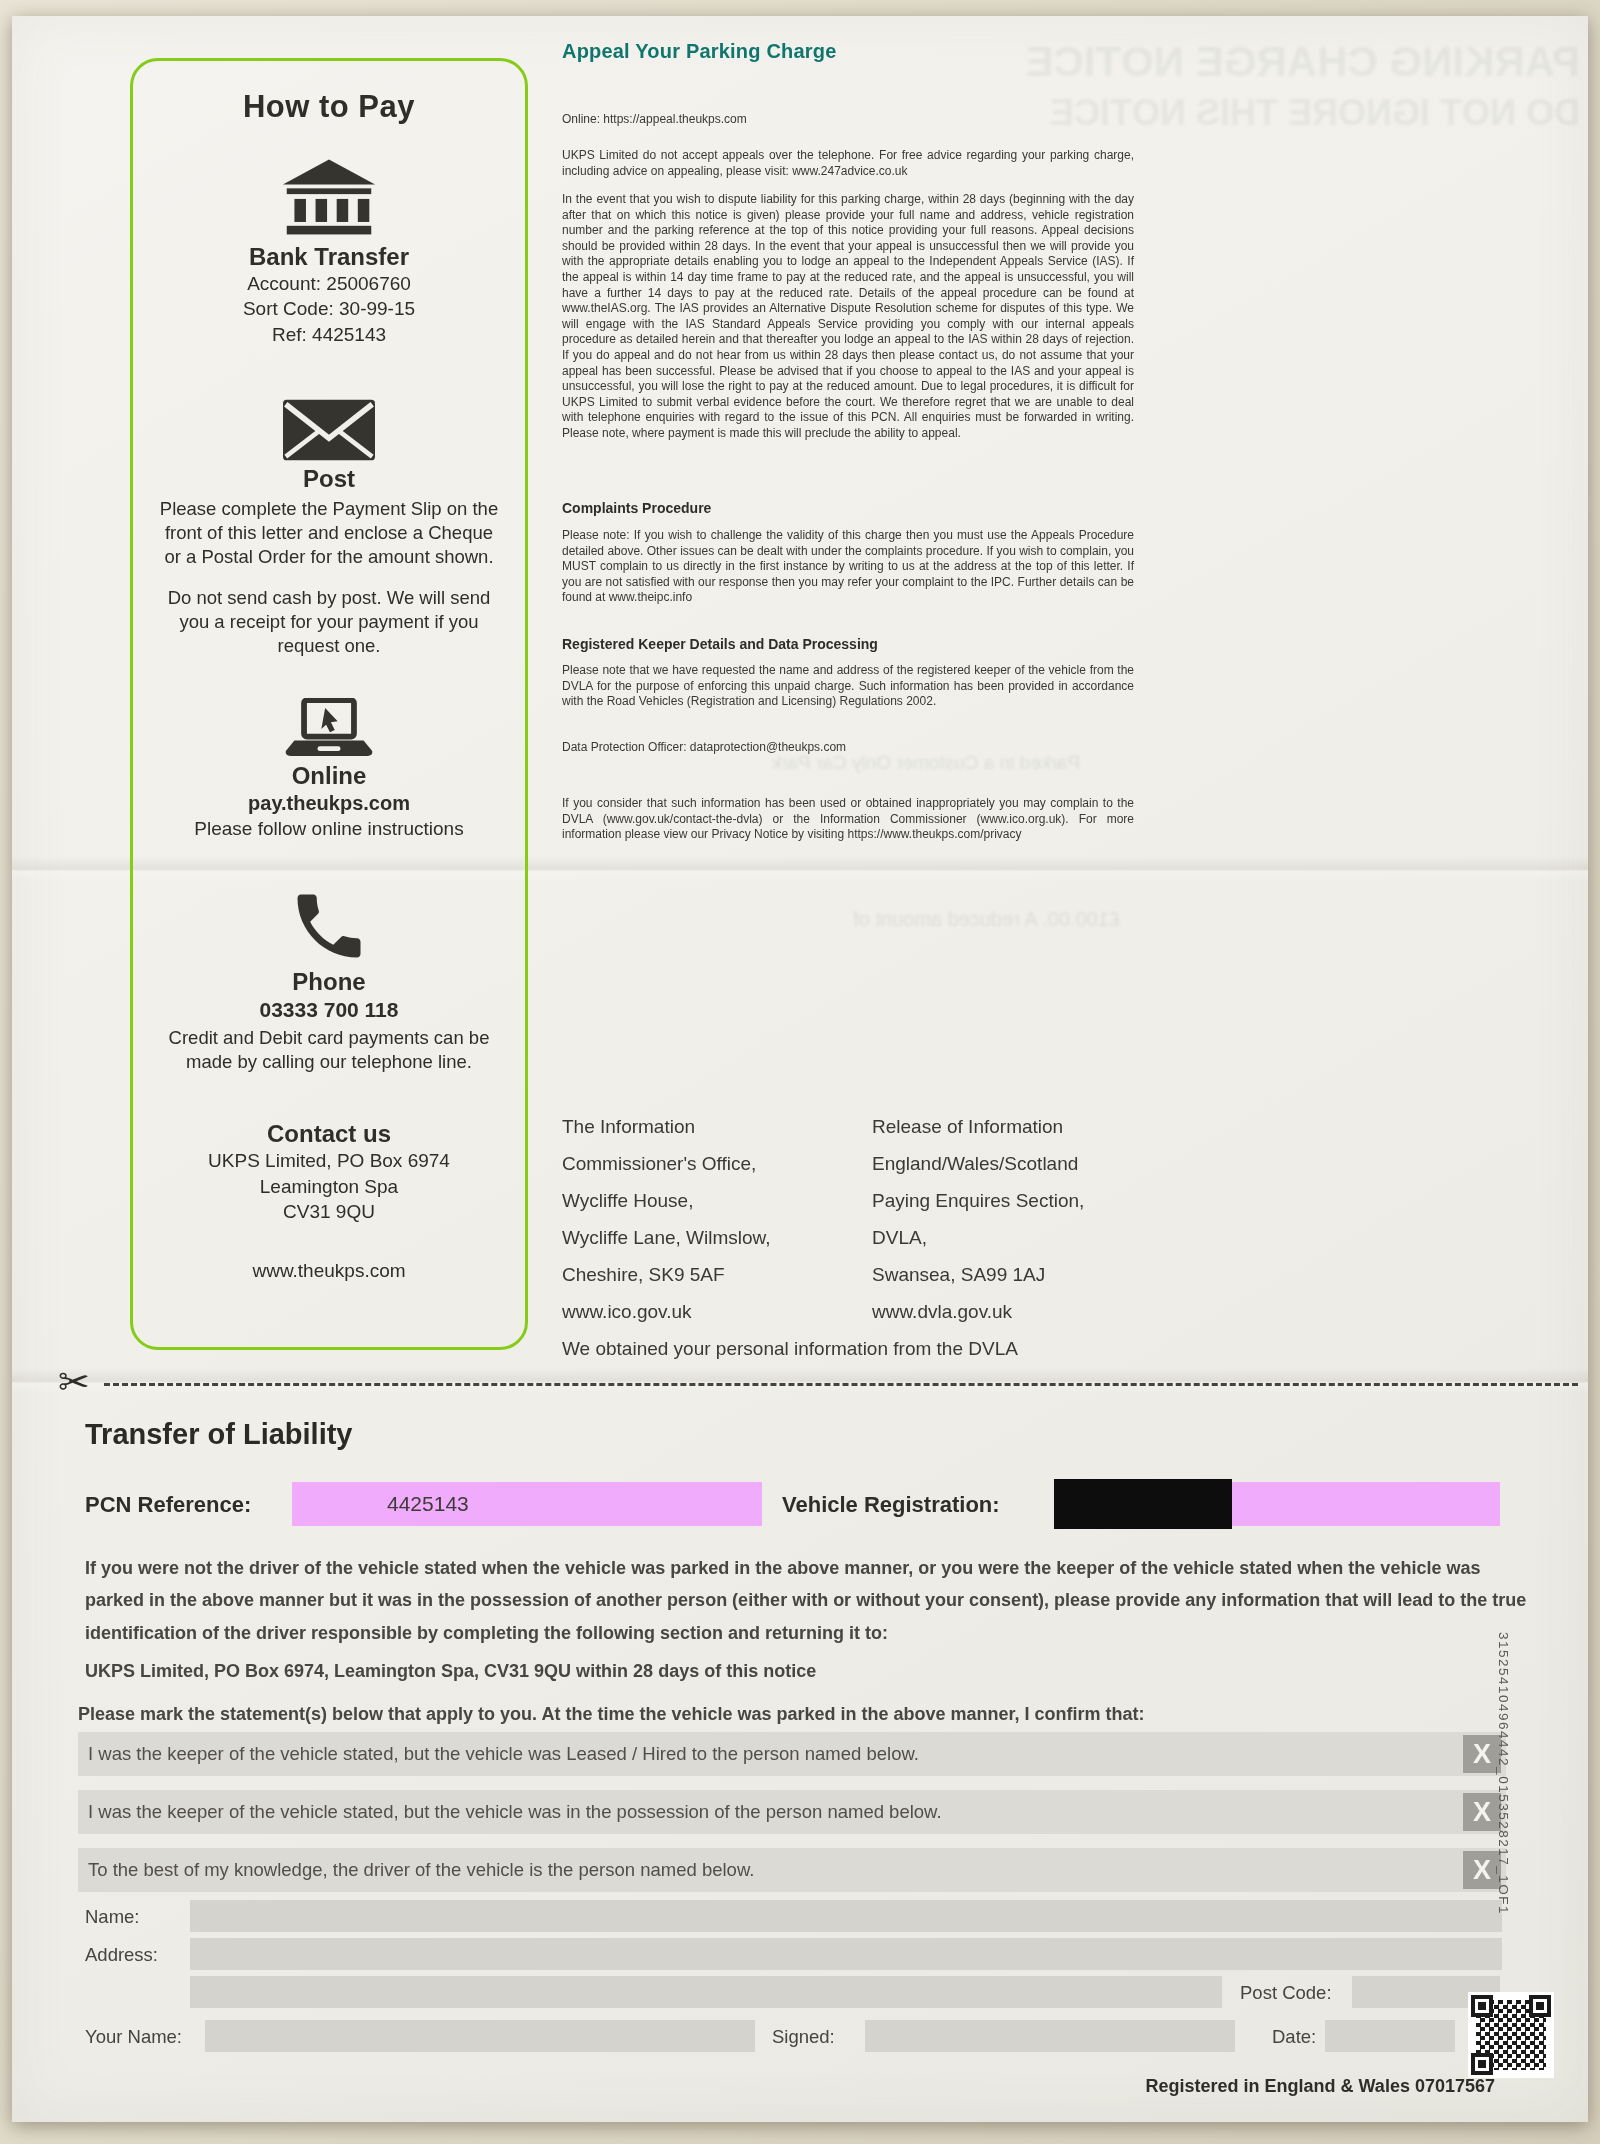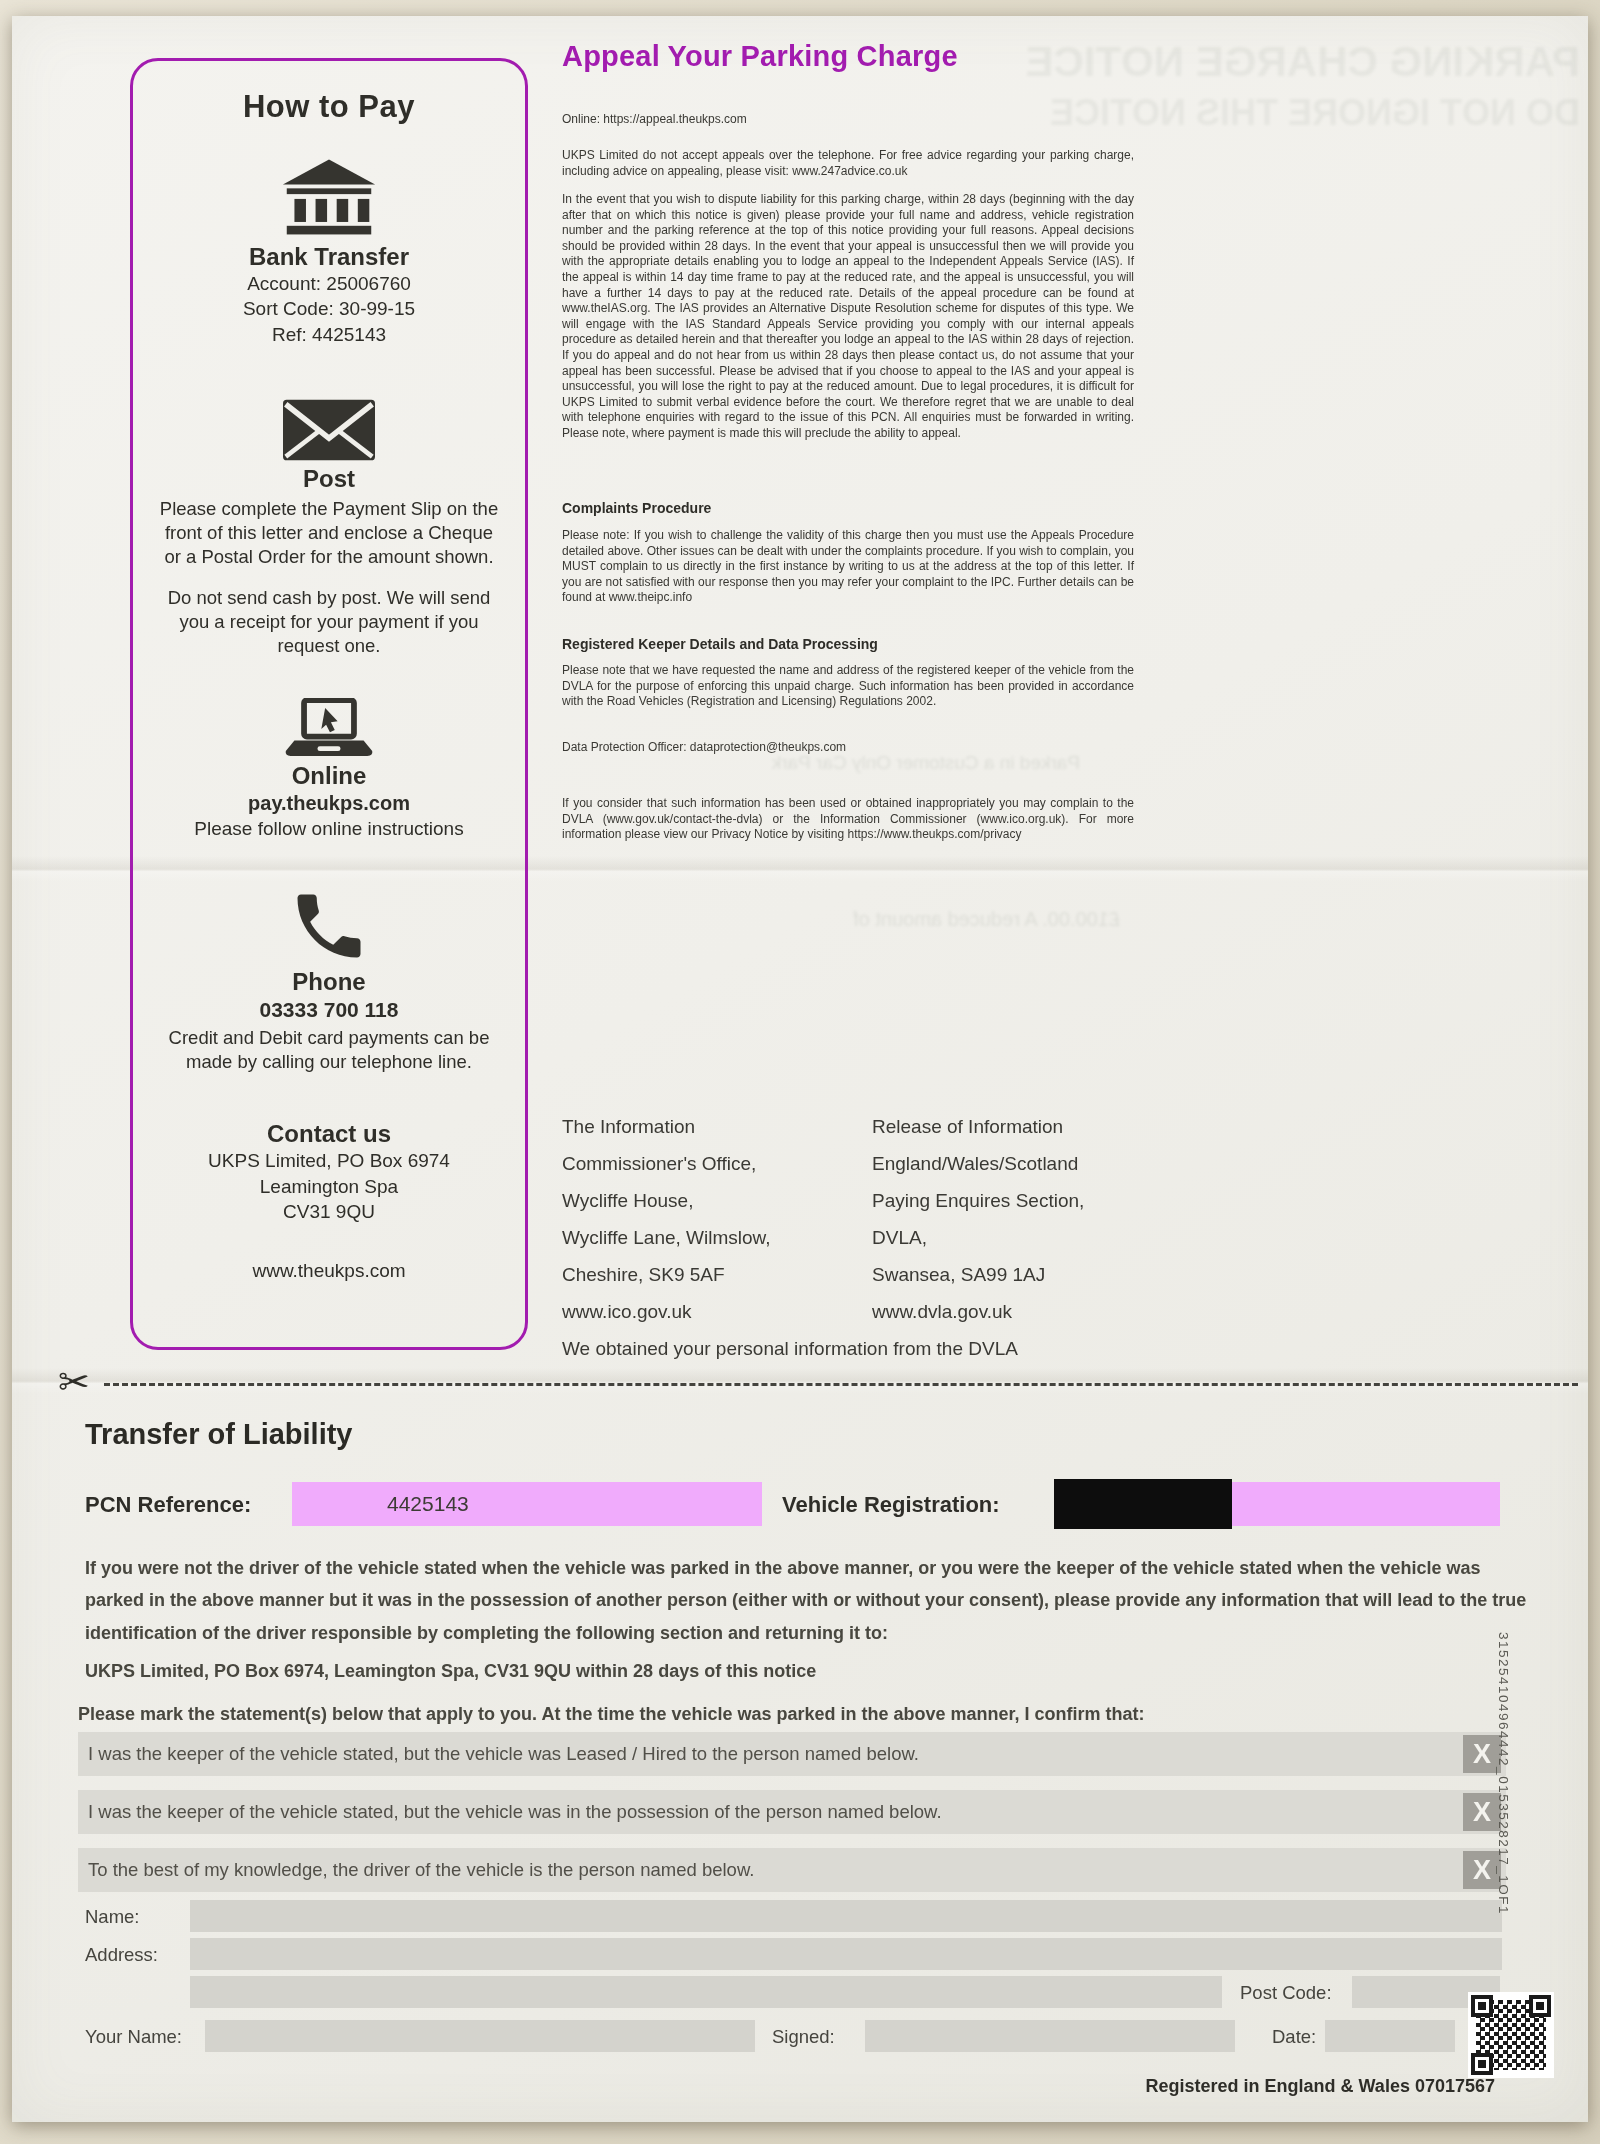--- a/index.html
+++ b/index.html
@@ -12,31 +12,31 @@
   .paper{
     position:absolute;left:12px;top:16px;width:1576px;height:2106px;
     background:linear-gradient(150deg,#f4f3ef 0%,#f0efea 45%,#e9e8e1 100%);
     box-shadow:0 4px 18px rgba(70,60,40,.45), inset 0 0 60px rgba(120,110,90,.08);
   }
   .crease{position:absolute;left:0;width:100%;height:26px;pointer-events:none;
     background:linear-gradient(180deg,rgba(255,255,255,0) 0%,rgba(110,100,80,.10) 50%,rgba(255,255,255,.25) 60%,rgba(255,255,255,0) 100%);}
   
   .panel{
     position:absolute;left:130px;top:58px;width:398px;height:1292px;
-    border:3px solid #a21caf;border-radius:28px;box-sizing:border-box;
+    border:3px solid #84cc16;border-radius:28px;box-sizing:border-box;
     display:flex;flex-direction:column;align-items:center;text-align:center;
     padding:16px 22px;color:#2f2e29;
   }
   .panel .h1{font-size:31px;font-weight:bold;letter-spacing:.5px;}
   .panel .h2{font-size:24px;font-weight:bold;margin-top:8px;}
   .panel .line{font-size:19px;line-height:1.34;}
   .panel .para{font-size:18.5px;line-height:1.3;margin-top:16px;}
   .icon{color:#35342f;}
   
-  .main-title{left:562px;top:40px;font-size:29px;font-weight:bold;color:#a21caf;letter-spacing:.2px;}
+  .main-title{left:562px;top:40px;font-size:20px;font-weight:bold;color:#0f766e;letter-spacing:.2px;}
   .smalltext{font-size:12px;line-height:1.3;color:#3a3934;width:572px;text-align:justify;}
   .subhead{font-size:14px;font-weight:bold;color:#2e2d28;}
   .addr{font-size:19px;line-height:1.95;color:#3a3934;}
   
   .cutline{left:104px;top:1383px;width:1474px;border-top:3px dashed #44433e;}
   .scissors{left:58px;top:1360px;font-size:38px;color:#2f2e29;}
   
   .t-title{left:85px;top:1418px;font-size:29px;font-weight:bold;color:#2b2a25;}
   .t-label{font-size:22px;font-weight:bold;color:#2e2d28;}
   .t-field{background:#f0abfc;}

